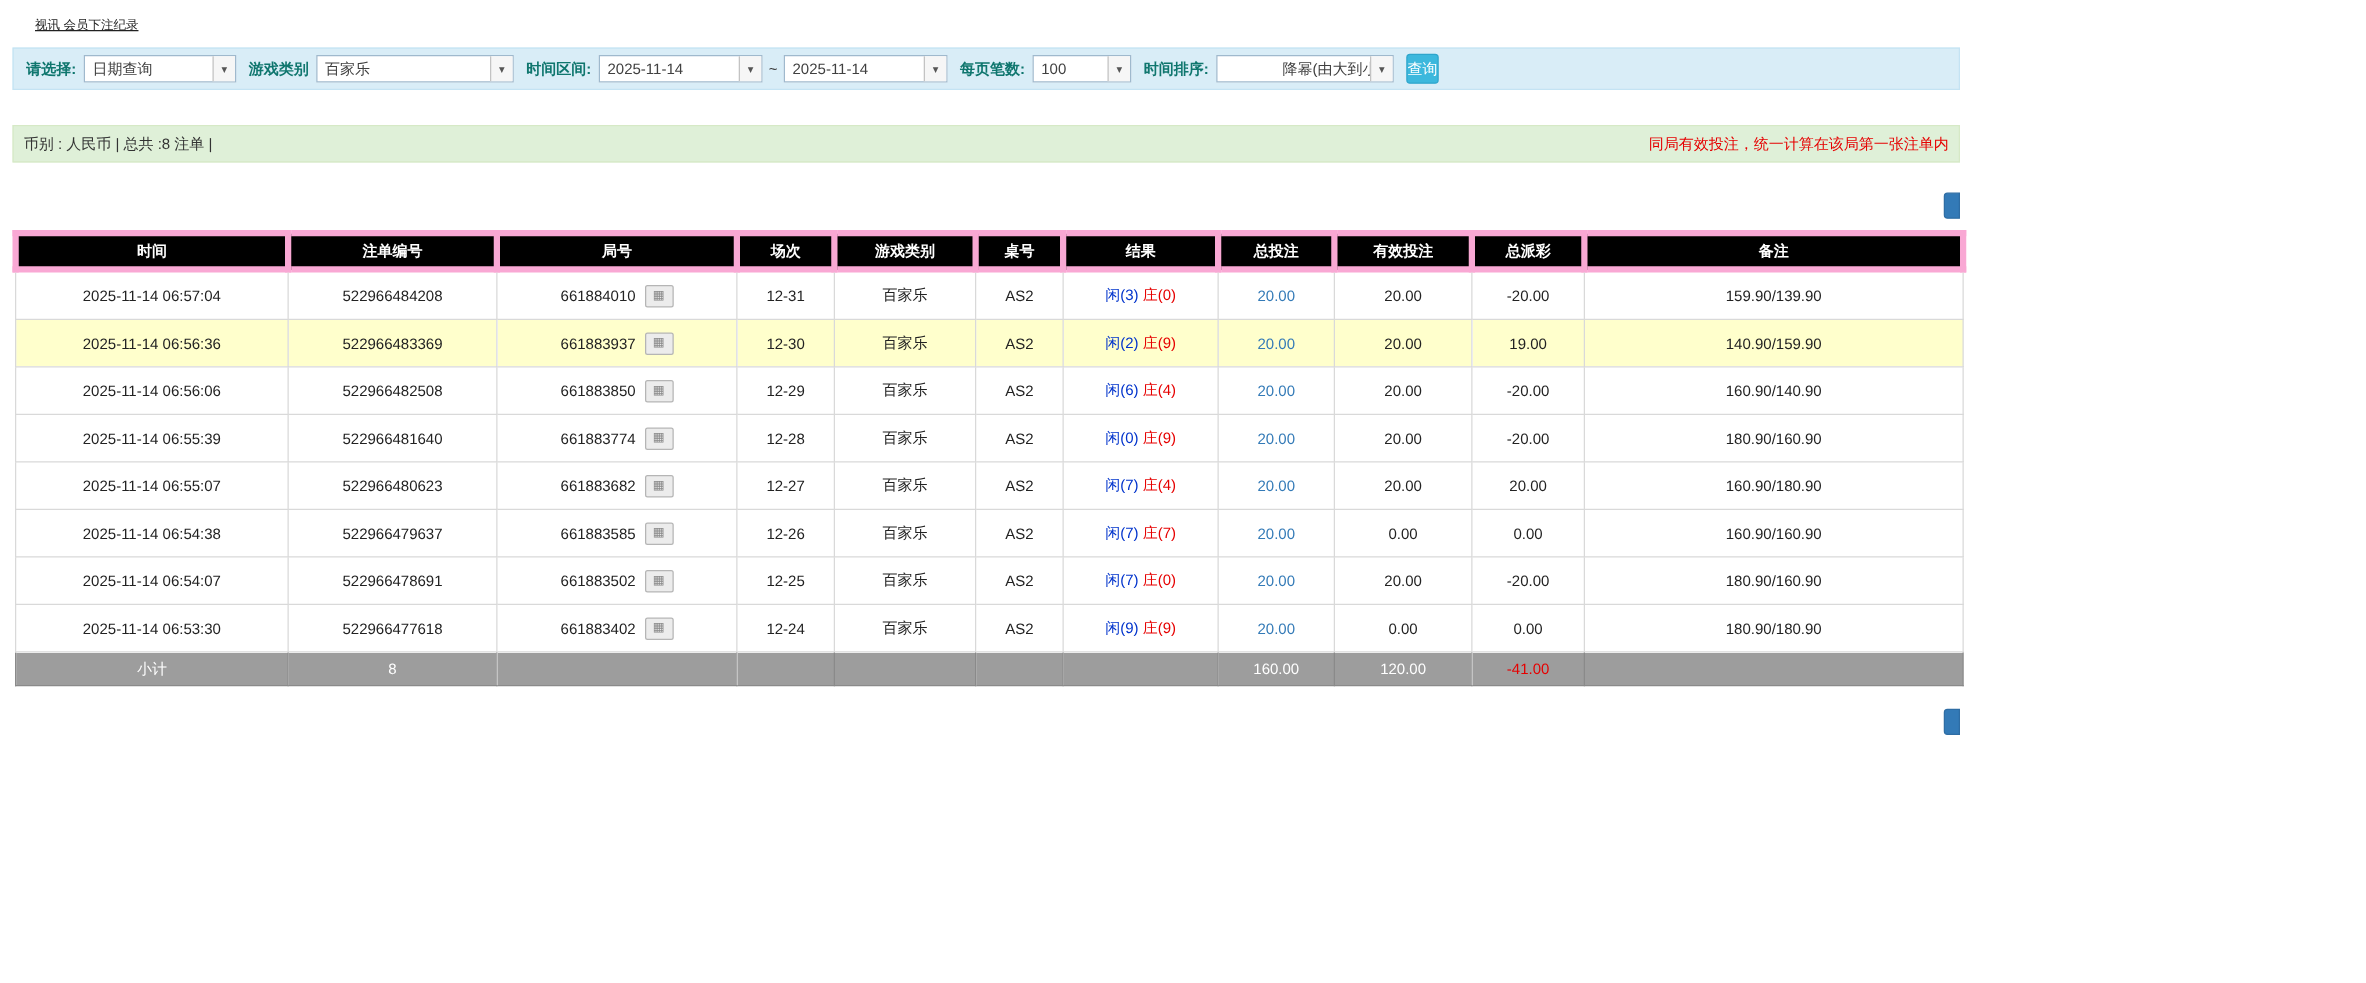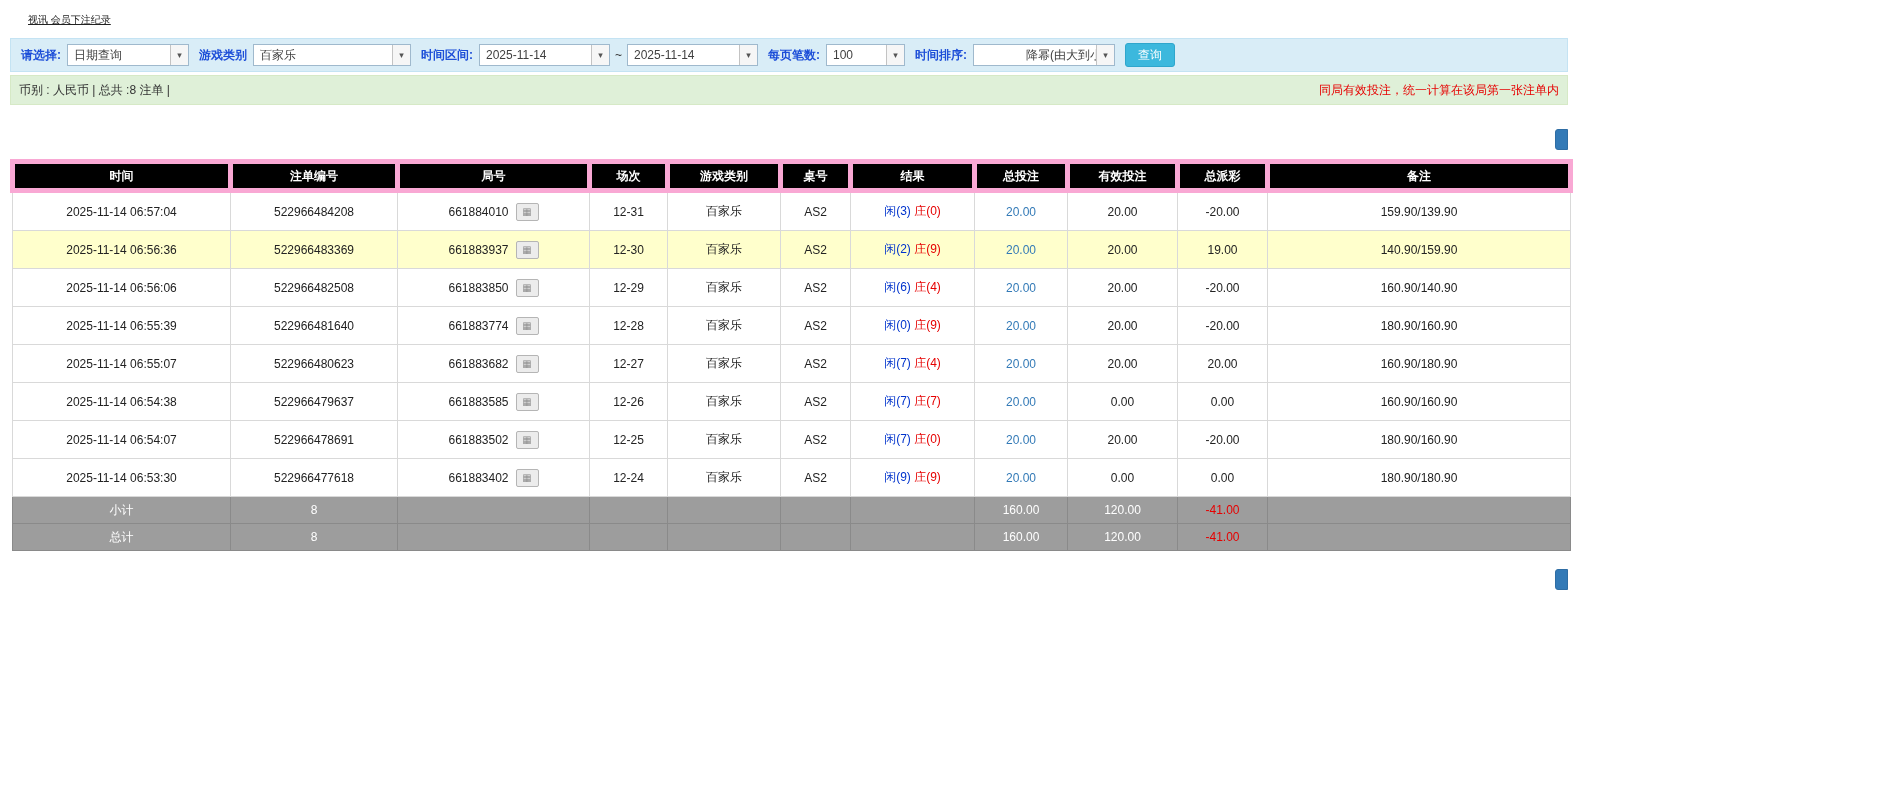--- a/index.html
+++ b/index.html
@@ -23,21 +23,21 @@
   .filter-bar {
     background: var(--filter-bar-bg, #d9edf7);
     border: 1px solid #c4e3f3;
     height: 34px;
     box-sizing: border-box;
     display: flex;
     align-items: center;
     padding: 0 10px;
     white-space: nowrap;
   }
-  .lbl { font-weight: bold; color: #1d4ed8; margin: 0 6px 0 10px; }
+  .lbl { font-weight: bold; color: #0f766e; margin: 0 6px 0 10px; }
   .lbl:first-child { margin-left: 0; }
   .combo {
     display: flex;
     align-items: stretch;
     background: #fff;
     border: 1px solid #9fb9cd;
     height: 22px;
     box-sizing: border-box;
   }
   .combo-text {
@@ -63,29 +63,29 @@
   .w-size  { width: 79px; align-items: center;  }
   .w-sort  { width: 142px; padding-left: 46px; }
   .tilde { margin: 0 5px; color: #333; }
   .search-btn {
     margin-left: 10px;
     background: var(--accent-blue, #3cb8dd);
     color: #fff;
     border: 1px solid #2fa6cc;
     border-radius: 3px;
     height: 24px;
-    padding: 0 12px;
+    padding: 0 0;
     font-size: 12px;
     font-family: "Liberation Sans", sans-serif;
     cursor: pointer;
   }
 
   
   .notice-bar {
-    margin-top: 3px;
+    margin-top: 28px;
     background: var(--notice-bar-bg, #dff0d8);
     border: 1px solid #d6e9c6;
     height: 30px;
     box-sizing: border-box;
     display: flex;
     align-items: center;
     justify-content: space-between;
     padding: 0 8px;
   }
   .notice-left { color: #333; }
@@ -360,33 +360,20 @@
             <td></td>
             <td></td>
             <td></td>
             <td></td>
             <td></td>
             <td>160.00</td>
             <td>120.00</td>
             <td class="payout-neg">-41.00</td>
             <td></td>
           </tr>
-          <tr class="summary">
-            <td>总计</td>
-            <td>8</td>
-            <td></td>
-            <td></td>
-            <td></td>
-            <td></td>
-            <td></td>
-            <td>160.00</td>
-            <td>120.00</td>
-            <td class="payout-neg">-41.00</td>
-            <td></td>
-          </tr>
         </tbody>
     </table>
 
     <div class="edge-btn-row bottom">
       <button class="edge-btn"></button>
     </div>
 
   </div>
 </div>
 

